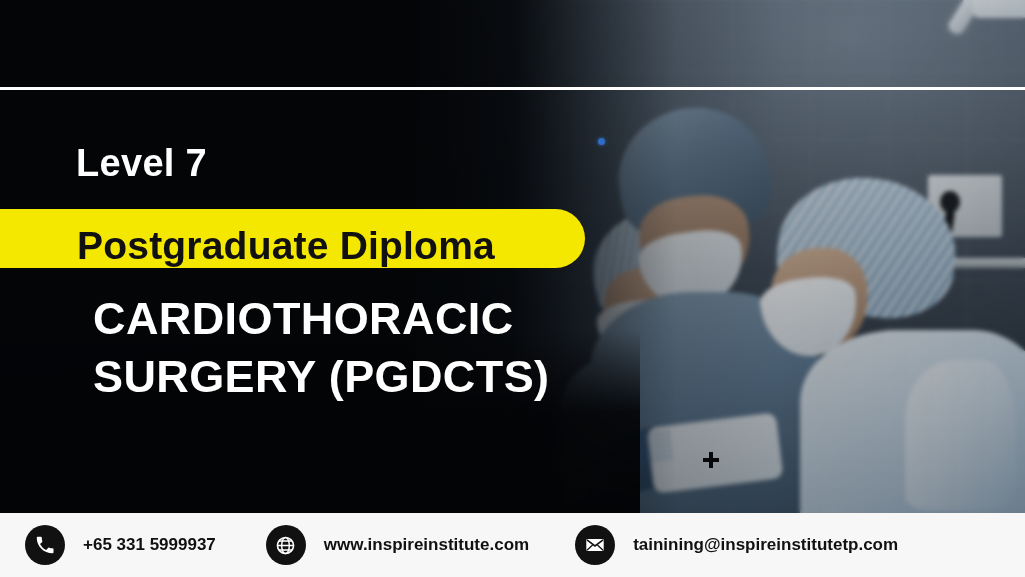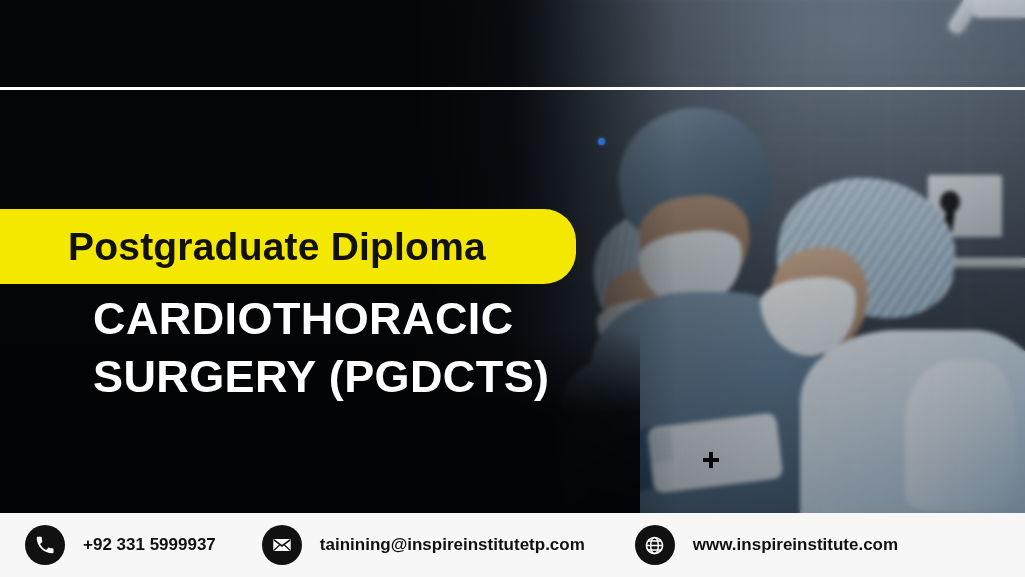--- a/index.html
+++ b/index.html
@@ -227,24 +227,24 @@
     font-size:31px; font-weight:bold; color:#121212; letter-spacing:.2px;
     line-height:1;
   }
 
   .level {
     position:absolute; left:76px; top:142px;
     font-size:38px; font-weight:bold; color:#ffffff; letter-spacing:.3px;
   }
 
   .band {
-    position:absolute; left:0; top:209px; width:576px; height:75px;
+    position:absolute; left:0; top:209px; width:576px; height:59px;
     background:#F5E800;
     border-radius:0 32px 32px 0;
-    display:flex; align-items:center;
+    display:flex; align-items:flex-end;padding-left:9px;
   }
   .band-text {
     margin-left:68px; font-size:39px; font-weight:bold; color:#111111;
     letter-spacing:.2px;
   }
 
   .title {
     position:absolute; left:66px; top:290px; width:620px;
     font-size:45px; font-weight:bold; color:#ffffff;
     line-height:1.28; letter-spacing:.4px;margin-left:27px;
@@ -310,54 +310,55 @@
   </div>
 
   <div class="overlay"></div>
   <div class="overlay-bottom"></div>
 
   <div class="rule"></div>
   <div class="blue-dot"></div>
   <div class="crosshair"></div>
 
 
+  <div class="level">Level 7</div>
 
   <div class="band">
     <span class="band-text">Postgraduate Diploma</span>
   </div>
 
   <div class="title">CARDIOTHORACIC SURGERY (PGDCTS)</div>
 
   <div class="footer">
 
     <div class="fitem phone">
       <span class="ficon">
         <svg width="22" height="22" viewBox="0 0 24 24" aria-hidden="true">
           <path fill="#ffffff" d="M6.6 10.8c1.5 2.9 3.7 5.1 6.6 6.6l2.2-2.2c.3-.3.7-.4 1.1-.3 1.2.4 2.5.6 3.8.6.6 0 1 .4 1 1V20c0 .6-.4 1-1 1C10.6 21 3 13.4 3 4c0-.6.4-1 1-1h3.5c.6 0 1 .4 1 1 0 1.3.2 2.6.6 3.8.1.4 0 .8-.3 1.1L6.6 10.8z"></path>
         </svg>
       </span>
-      <span class="ftext">+92 331 5999937</span>
+      <span class="ftext">+65 331 5999937</span>
+    </div>
+
+    <div class="fitem web">
+      <span class="ficon">
+        <svg width="23" height="23" viewBox="0 0 24 24" aria-hidden="true">
+          <circle cx="12" cy="12" r="8.4" fill="none" stroke="#ffffff" stroke-width="1.7"></circle>
+          <ellipse cx="12" cy="12" rx="4" ry="8.4" fill="none" stroke="#ffffff" stroke-width="1.5"></ellipse>
+          <path d="M3.6 12h16.8M4.9 7.4h14.2M4.9 16.6h14.2" stroke="#ffffff" stroke-width="1.5" fill="none"></path>
+        </svg>
+      </span>
+      <span class="ftext">www.inspireinstitute.com</span>
     </div>
 
     <div class="fitem mail">
       <span class="ficon">
         <svg width="22" height="22" viewBox="0 0 24 24" aria-hidden="true">
           <rect x="2.5" y="5.5" width="19" height="13" rx="1.2" fill="#ffffff"></rect>
           <path d="M3.2 6.4 12 13l8.8-6.6" fill="none" stroke="#111111" stroke-width="1.7"></path>
           <path d="M3.2 17.8 9.4 12M20.8 17.8 14.6 12" fill="none" stroke="#111111" stroke-width="1.4"></path>
         </svg>
       </span>
       <span class="ftext">tainining@inspireinstitutetp.com</span>
     </div>
 
-    <div class="fitem web">
-      <span class="ficon">
-        <svg width="23" height="23" viewBox="0 0 24 24" aria-hidden="true">
-          <circle cx="12" cy="12" r="8.4" fill="none" stroke="#ffffff" stroke-width="1.7"></circle>
-          <ellipse cx="12" cy="12" rx="4" ry="8.4" fill="none" stroke="#ffffff" stroke-width="1.5"></ellipse>
-          <path d="M3.6 12h16.8M4.9 7.4h14.2M4.9 16.6h14.2" stroke="#ffffff" stroke-width="1.5" fill="none"></path>
-        </svg>
-      </span>
-      <span class="ftext">www.inspireinstitute.com</span>
-    </div>
-
   </div>
 </div>
 
 </body></html>

